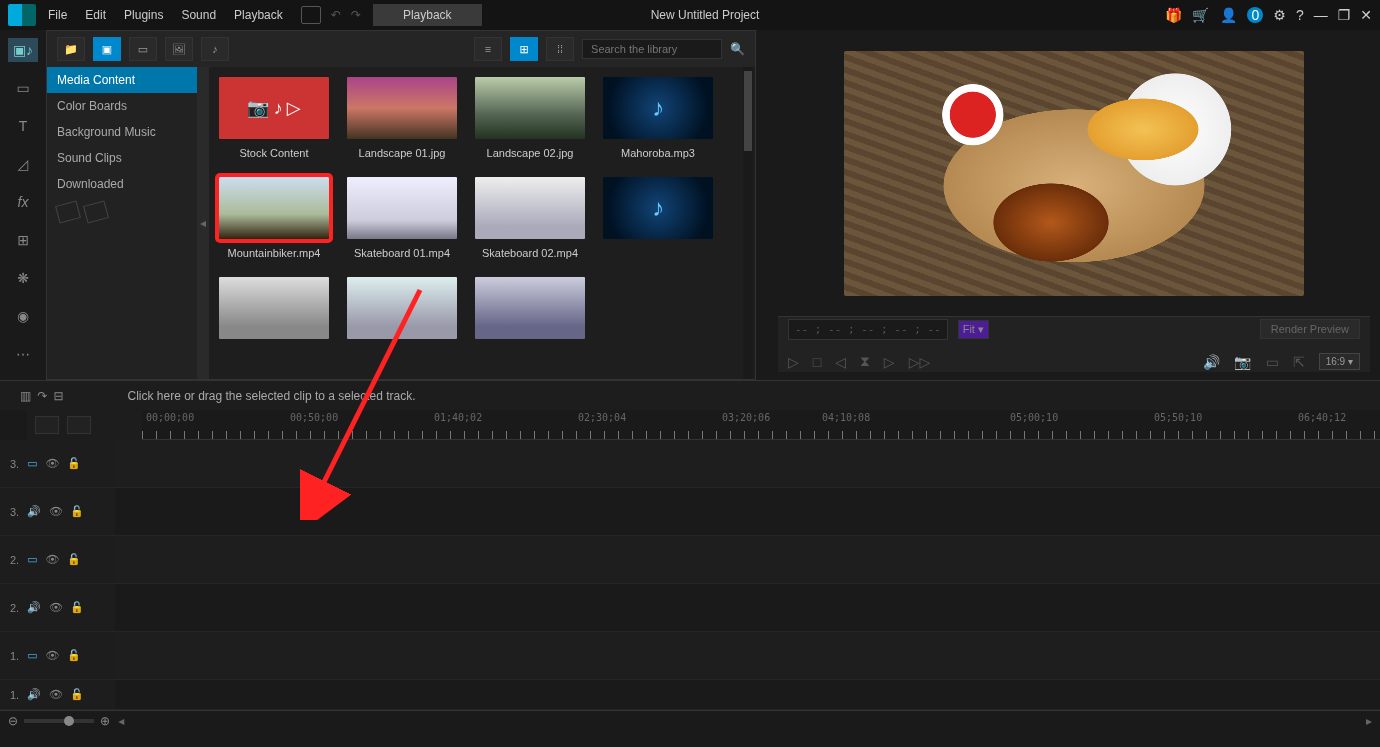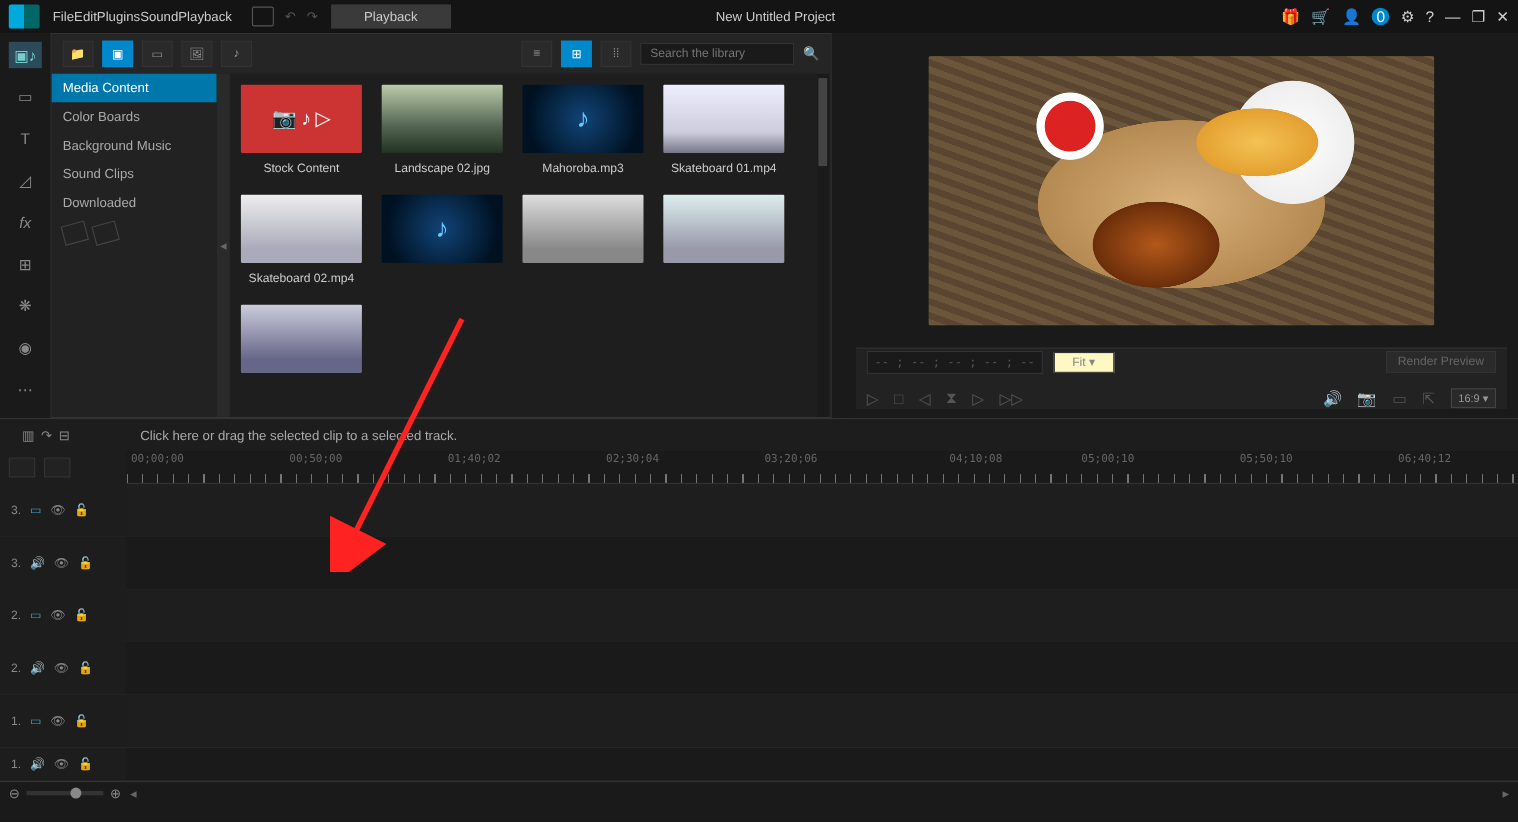--- a/index.html
+++ b/index.html
@@ -1,19 +1,19 @@
 <!DOCTYPE html>
 <html><head>
 <meta charset="utf-8">
 <style>
 * { margin:0; padding:0; box-sizing:border-box; font-family:Arial,sans-serif; }
 body { background:#1a1a1a; color:#ccc; font-size:12px; width:1380px; height:747px; overflow:hidden; position:relative; }
 .titlebar { height:30px; background:#141414; display:flex; align-items:center; padding:0 8px; }
 .logo { width:28px; height:22px; background:linear-gradient(90deg,#0ad 50%,#066 50%); margin-right:12px; border-radius:2px; }
-.menu { display:flex; }
+.menu { display:flex; gap:18px; }
 .menu span { color:#ccc; cursor:pointer; }
 .tb-icons { display:flex; gap:10px; margin-left:18px; align-items:center; }
 .tb-btn { width:20px; height:18px; border:1px solid #555; border-radius:2px; }
 .produce { background:#3a3a3a; color:#ccc; padding:4px 30px; border:none; margin-left:12px; cursor:pointer; font-size:12px; }
 .title-center { position:absolute; left:50%; transform:translateX(-50%); color:#ccc;margin-left:15px; }
 .title-right { margin-left:auto; display:flex; gap:10px; align-items:center; }
 .title-right span { cursor:pointer; font-size:14px; }
 .gift { color:#f0c040; }
 .bell { background:#08c; border-radius:50%; width:16px; height:16px; display:flex; align-items:center; justify-content:center; color:#fff; font-size:10px;}
 .main { display:flex; height:350px; }
@@ -58,28 +58,28 @@
   radial-gradient(circle at 28% 26%,#d22 0%,#d22 6%,transparent 6.2%),
   radial-gradient(circle at 28% 26%,#fff 0%,#fff 8%,transparent 8.2%),
   radial-gradient(ellipse at 65% 32%,#f3c254 0%,#e4a030 13%,transparent 13.2%),
   radial-gradient(circle at 72% 32%,#fff 0%,#eee 15%,transparent 15.2%),
   radial-gradient(ellipse at 45% 70%,#b3581a 0%,#6b2e0a 16%,transparent 16.2%),
   radial-gradient(ellipse at 50% 55%,#d9b07a 0%,#b58a52 40%,transparent 40.2%),
   repeating-linear-gradient(20deg,#6b563c 0 6px,#5a4630 6px 12px);
   border-radius:2px; }
 .pcontrols { height:56px; background:#222; display:flex; align-items:center; padding:0 10px; gap:10px; margin-top:8px; border-top:1px solid #333; flex-wrap:wrap; }
 .timecode { background:#1a1a1a; border:1px solid #333; padding:3px 6px; color:#555; font-size:11px; font-family:monospace; }
-.fit { background:#fef9c3; border:1px solid #333; padding:2px 16px; color:#888; font-size:11px; }
+.fit { background:#4c1d95; border:1px solid #333; padding:2px 4px; color:#888; font-size:11px; }
 .pbtn { color:#555; cursor:pointer; font-size:14px; }
 .render { margin-left:auto; background:#2a2a2a; border:1px solid #333; padding:3px 10px; color:#666; font-size:11px; }
 .aspect { background:#2a2a2a; border:1px solid #444; padding:2px 6px; color:#999; font-size:10px; }
 .timeline-hdr { height:30px; background:#1d1d1d; border-top:1px solid #333; display:flex; align-items:center; padding:0 20px; gap:14px; }
 .th-icons { display:flex; gap:6px; color:#888; }
 .th-text { color:#aaa; font-size:12px; margin-left:50px; }
-.ruler-row { height:30px; background:#1a1a1a; display:flex; }
+.ruler-row { height:30px; background:#1a1a1a; display:flex;padding-left:27px; }
 .track-controls { width:115px; background:#1d1d1d; display:flex; align-items:center; gap:8px; padding:0 8px; }
 .tc-btn { width:24px; height:18px; border:1px solid #333; background:#222; }
 .ruler { flex:1; position:relative; background:#1a1a1a; border-bottom:1px solid #333; }
 .tick { position:absolute; top:2px; color:#666; font-size:10px; font-family:monospace; }
 .ticks-minor { position:absolute; bottom:0; left:0; right:0; height:8px;
   background:repeating-linear-gradient(90deg,#777 0 1px,transparent 1px 14px); }
 .tracks { background:#1a1a1a; }
 .track { height:48px; display:flex; border-bottom:1px solid #252525; }
 .track-head { width:115px; background:#1d1d1d; display:flex; align-items:center; gap:8px; padding:0 10px; color:#888; font-size:11px; }
 .track-head .vi { color:#4ac; }
@@ -169,26 +169,34 @@
       <div class="grid">
         <div class="item">
           <div class="thumb stock">
               <span>📷</span>
               <span>♪</span>
               <span>▷</span>
             </div>
           <div class="label">Stock Content</div>
         </div>
         <div class="item">
+          <div class="thumb land1"></div>
+          <div class="label">Landscape 01.jpg</div>
+        </div>
+        <div class="item">
           <div class="thumb land2"></div>
           <div class="label">Landscape 02.jpg</div>
         </div>
         <div class="item">
           <div class="thumb audio">♪</div>
           <div class="label">Mahoroba.mp3</div>
+        </div>
+        <div class="item hl">
+          <div class="thumb mtn"></div>
+          <div class="label">Mountainbiker.mp4</div>
         </div>
         <div class="item">
           <div class="thumb sk1"></div>
           <div class="label">Skateboard 01.mp4</div>
         </div>
         <div class="item">
           <div class="thumb sk2"></div>
           <div class="label">Skateboard 02.mp4</div>
         </div>
         <div class="item">
@@ -255,21 +263,21 @@
   <div class="track-controls">
     <div class="tc-btn"></div>
     <div class="tc-btn"></div>
   </div>
   <div class="ruler">
     <span class="tick" style="left:4px">00;00;00</span>
     <span class="tick" style="left:148px">00;50;00</span>
     <span class="tick" style="left:292px">01;40;02</span>
     <span class="tick" style="left:436px">02;30;04</span>
     <span class="tick" style="left:580px">03;20;06</span>
-    <span class="tick" style="left:748px">04;10;08</span>
+    <span class="tick" style="left:680px">04;10;08</span>
     <span class="tick" style="left:868px">05;00;10</span>
     <span class="tick" style="left:1012px">05;50;10</span>
     <span class="tick" style="left:1156px">06;40;12</span>
     <div class="ticks-minor"></div>
   </div>
 </div>
 
 <div class="tracks">
   <div class="track">
       <div class="track-head">

